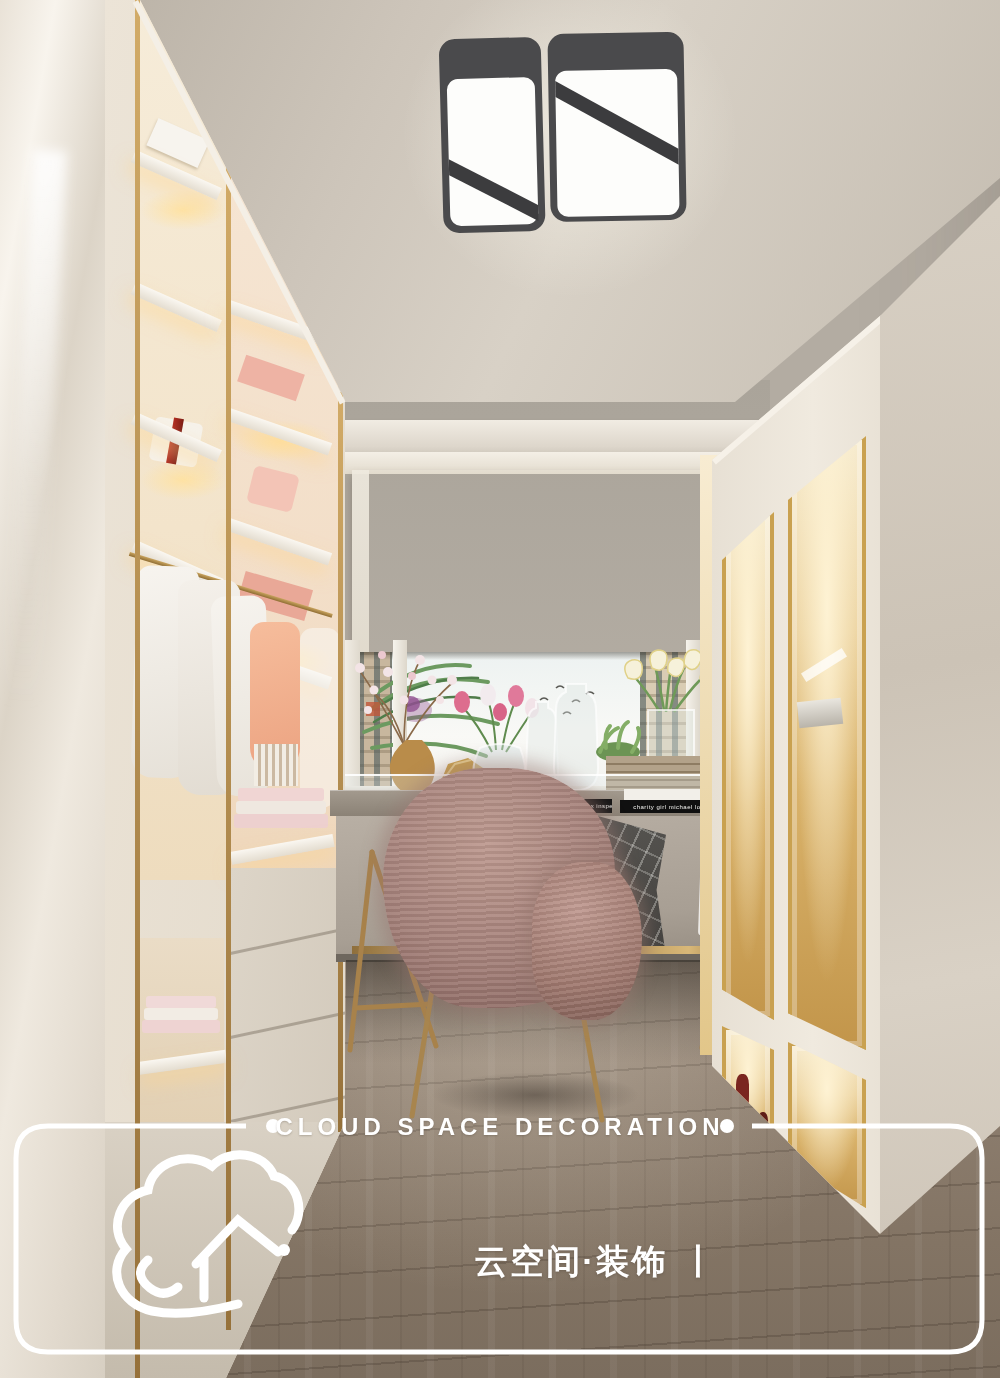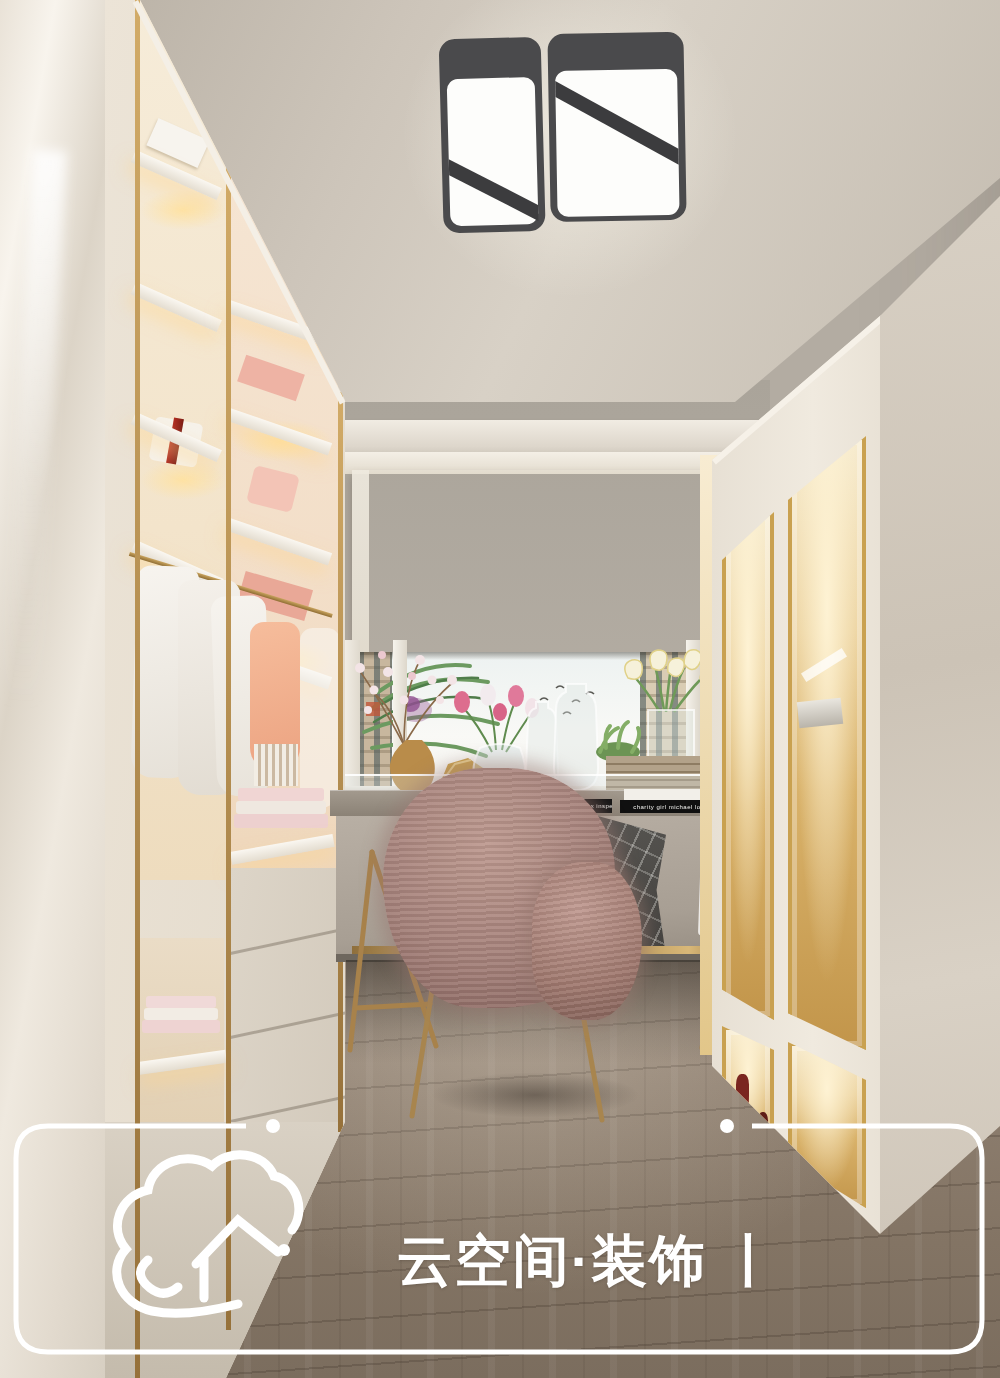--- a/index.html
+++ b/index.html
@@ -127,23 +127,23 @@
      background:
        repeating-linear-gradient(172deg,rgba(255,255,255,.07) 0 3px,rgba(0,0,0,.06) 3px 6px),
        radial-gradient(circle at 42% 30%,#c09a91,#a0796f 60%,#7f5d55 100%);
      box-shadow:0 0 14px 7px rgba(150,118,110,.42);}
   
   .wm-tagline{left:286px;top:1110px;width:428px;height:34px;display:flex;
      align-items:center;justify-content:center;color:#fff;font-weight:bold;
      font-size:24px;letter-spacing:5px;white-space:nowrap;
      text-shadow:0 1px 2px rgba(60,50,40,.25);}
   .wm-dot{width:14px;height:14px;border-radius:50%;background:#fff;top:1119px;}
-  .wm-zh{left:288px;top:1232px;width:600px;height:60px;display:flex;gap:14px;
+  .wm-zh{left:296px;top:1232px;width:600px;height:60px;display:flex;gap:14px;
      align-items:center;justify-content:center;color:#fff;font-weight:bold;
-     font-size:56px;letter-spacing:2px;white-space:nowrap;
+     font-size:34px;letter-spacing:2px;white-space:nowrap;
      text-shadow:0 1px 3px rgba(60,50,40,.3);}
   svg{display:block;}
 </style>
 </head>
 <body>
 
 <div class="scene">
 
   <div class="abs back-wall"></div>
   <div class="abs crown-molding"></div>
@@ -393,18 +393,19 @@
     <g fill="none" stroke="#ffffff" stroke-width="9" stroke-linecap="round">
       <path d="M238,1304 Q184,1318 152,1311 C120,1304 106,1271 126,1249 C108,1227 120,1196 148,1190 C152,1162 188,1150 212,1166 C230,1148 264,1152 274,1176 C298,1181 306,1212 292,1230"></path>
       <path d="M148,1260 q-16,14 2,28 q14,11 28,-1"></path>
       <path d="M196,1264 L238,1220 L278,1252"></path>
       <path d="M204,1258 L204,1298"></path>
     </g>
     <circle cx="284" cy="1250" r="6" fill="#ffffff"></circle>
   </svg>
   <div class="abs wm-dot" style="left:266px"></div>
   <div class="abs wm-dot" style="left:720px"></div>
+  <div class="abs wm-tagline">CLOUD SPACE DECORATION</div>
   <div class="abs wm-zh">
     <span>云空间·装饰</span>
     <span>丨</span>
   </div>
 
 </div>
 
 </body></html>

